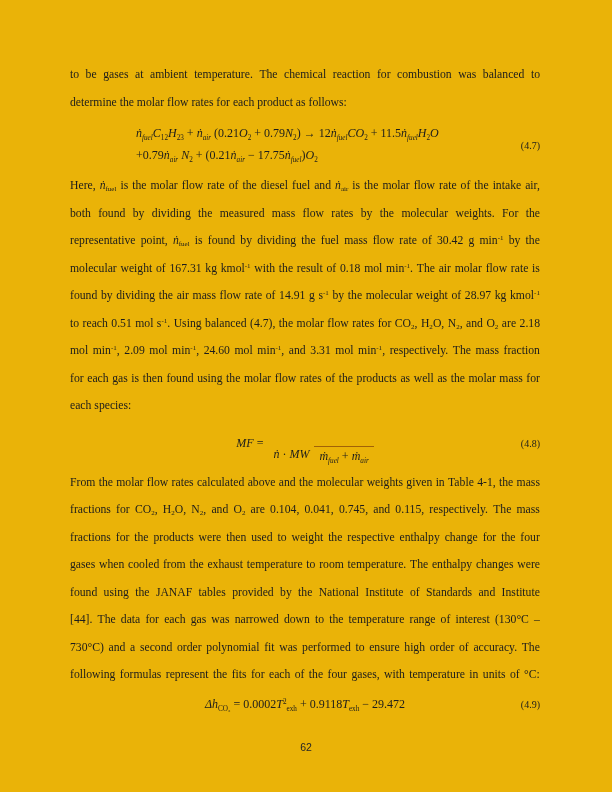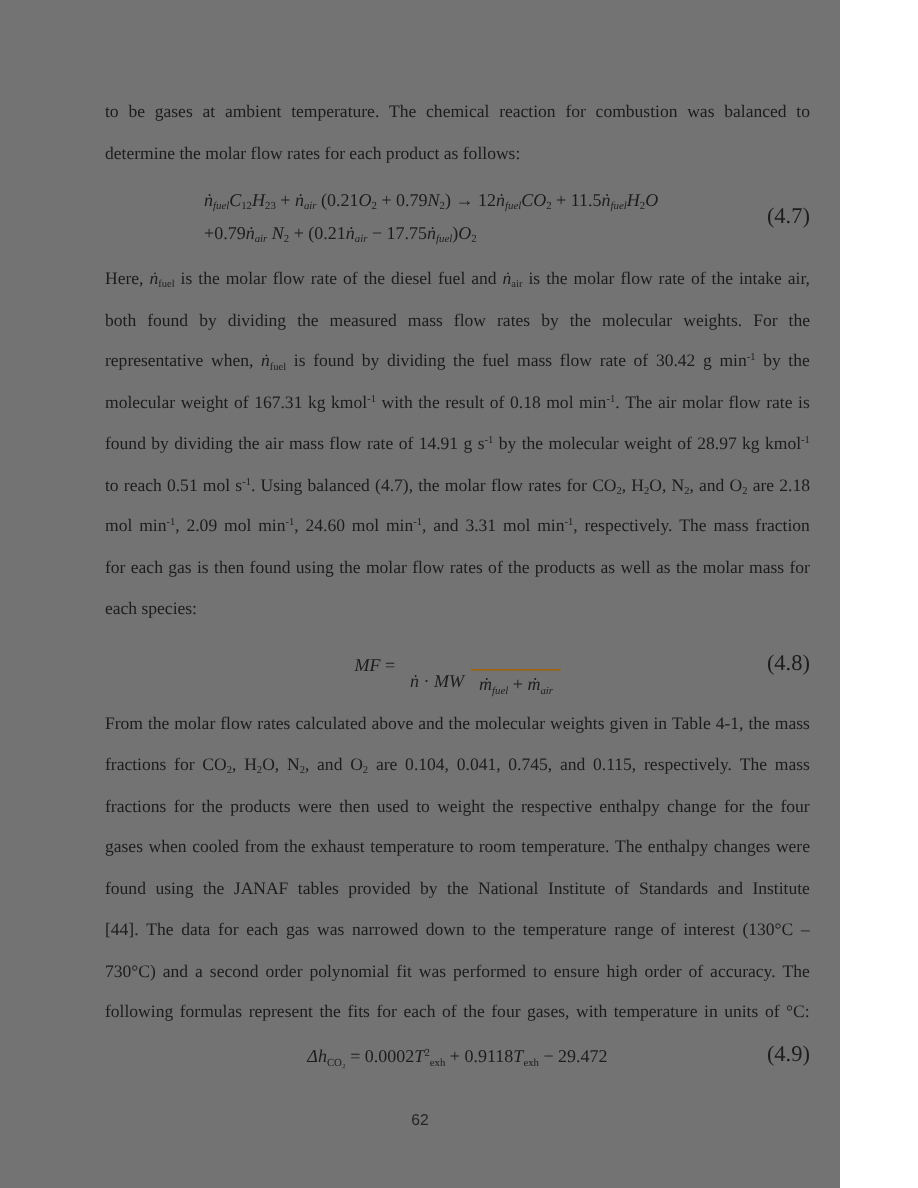--- a/index.html
+++ b/index.html
@@ -1,19 +1,19 @@
 <!DOCTYPE html>
 <html><head>
 <meta charset="utf-8">
 <style>
   html,body{margin:0;padding:0;background:#ffffff;}
   .page{
     position:relative;
-    width:560px;height:792px;
-    background:#737373;
+    width:612px;height:792px;
+    background:#eab308;
     color:#1c1c1c;
     font-family:"Liberation Serif","DejaVu Serif",serif;
     overflow:hidden;
   }
   .body-text{
     position:absolute;
     left:70px;top:61px;width:470px;
     font-size:11.7px;
   }
   .para{margin:0;}
@@ -22,21 +22,21 @@
   .jline .w{white-space:nowrap;}
   sub,sup{line-height:0;}
   sub{font-size:0.6em;vertical-align:-0.35em;}
   sup{font-size:0.6em;vertical-align:0.55em;}
   i{font-style:italic;}
 
   .eq-block{position:relative;font-size:12px;}
   .eq-num{
     position:absolute;right:0;top:50%;
     transform:translateY(-50%);
-    font-style:normal;font-size:15px;text-align:right;
+    font-style:normal;font-size:10px;text-align:right;
   }
   .eq47{margin:7px 0 6px;padding-left:66px;}
   .eq47 .eq-line{line-height:21.5px;}
   .eq48{margin:2px 0 4px;display:flex;justify-content:center;align-items:center;}
   .eq-center{display:flex;align-items:center;}
   .eq48 .lhs{margin-right:5px;line-height:18px;}
   .frac{display:inline-flex;flex-direction:row;align-items:flex-start;margin-top:24px;}
   .frac .num{line-height:16px;padding:0 5px 1px;}
   .frac .den{line-height:17px;padding:1px 5px 0;border-top:1px solid #a16207;}
   .eq49{margin:5px 0 0;display:flex;justify-content:center;font-family:Liberation Serif, serif;}
@@ -118,21 +118,21 @@
           <span class="w">rates</span>
           <span class="w">by</span>
           <span class="w">the</span>
           <span class="w">molecular</span>
           <span class="w">weights.</span>
           <span class="w">For</span>
           <span class="w">the</span>
         </div>
         <div class="line jline">
           <span class="w">representative</span>
-          <span class="w">when,</span>
+          <span class="w">point,</span>
           <span class="w"><i>ṅ</i><sub>fuel</sub></span>
           <span class="w">is</span>
           <span class="w">found</span>
           <span class="w">by</span>
           <span class="w">dividing</span>
           <span class="w">the</span>
           <span class="w">fuel</span>
           <span class="w">mass</span>
           <span class="w">flow</span>
           <span class="w">rate</span>

